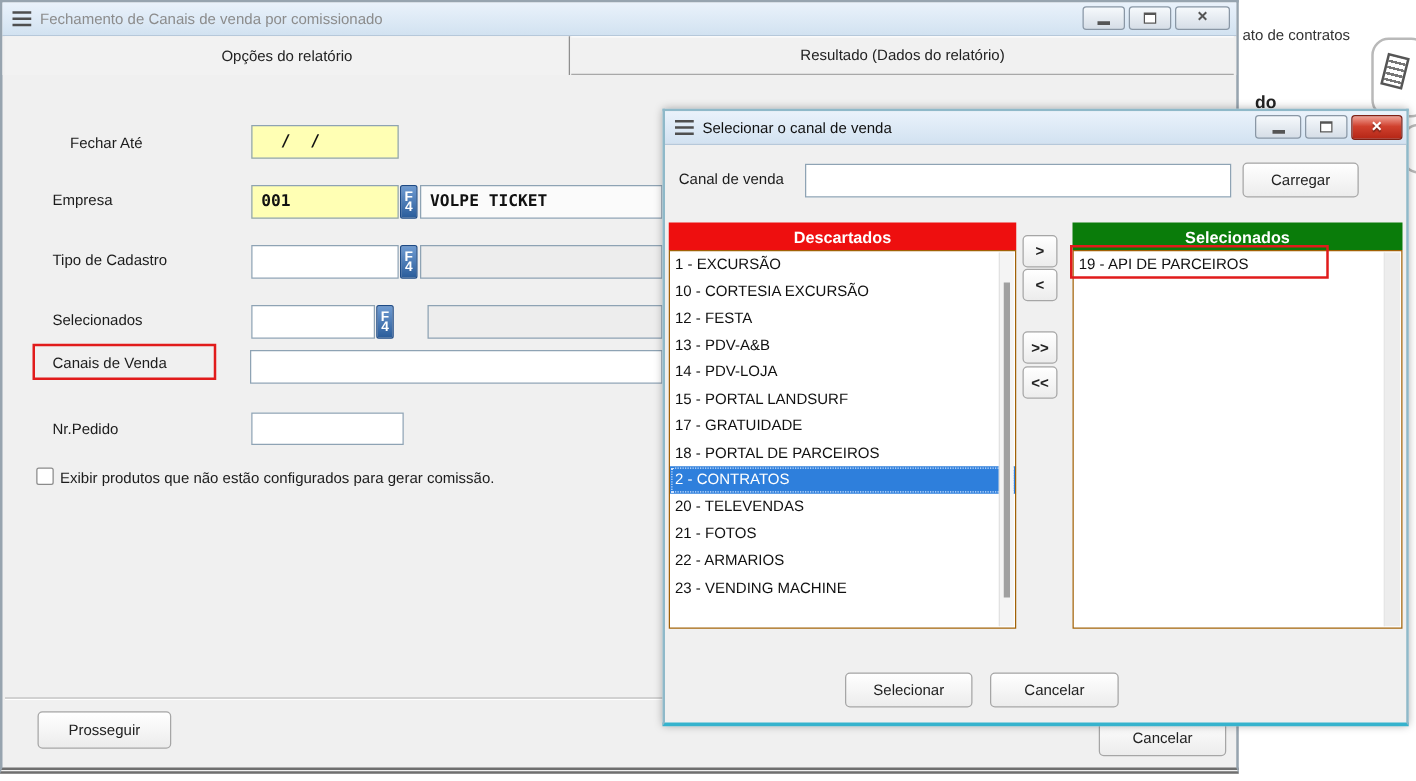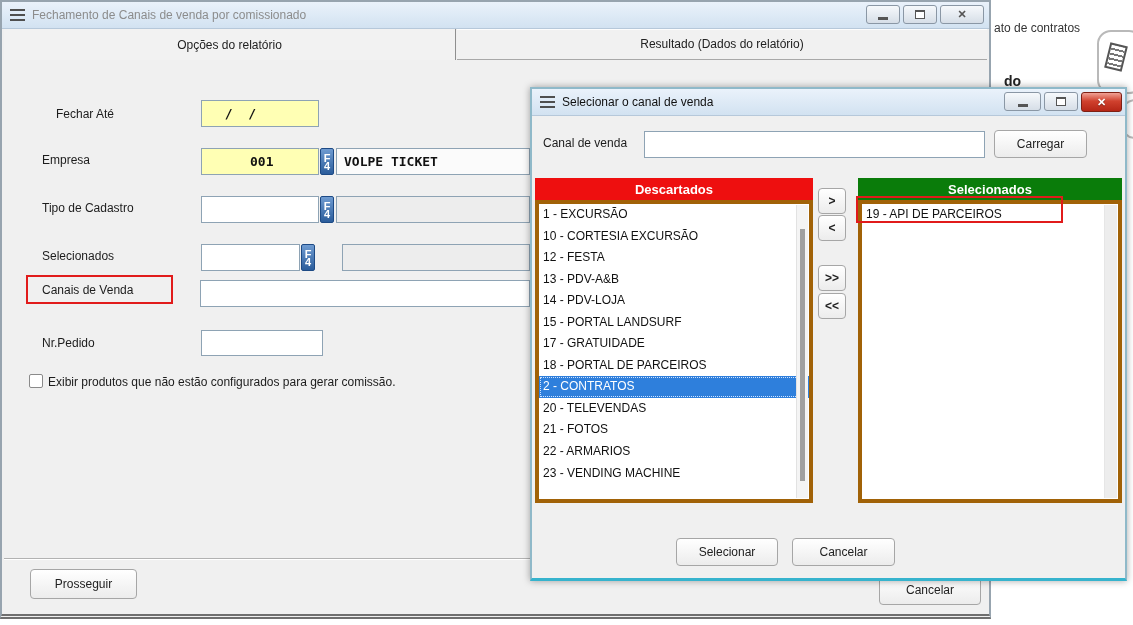--- a/index.html
+++ b/index.html
@@ -65,21 +65,21 @@
   #dialog { position:absolute; left:530px; top:87px; width:597px; height:494px; background:#f0f0f0;
     border:2px solid #8fb9c9; border-bottom:3px solid #36b3cd; box-shadow:0 0 7px rgba(0,0,0,0.35); z-index:3; }
   #dialog .win-title { color:#111; }
   #dialog .winbtn.close-red { background:linear-gradient(#f0a195,#d0412e 45%,#b52616); border-color:#7e2014; }
   #dialog .winbtn.close-red .glyph-x { color:#fff; text-shadow:0 1px 1px rgba(0,0,0,.4); }
 
   .panel-header { position:absolute; height:22px; display:flex; align-items:center; justify-content:center;
     font-size:13px; font-weight:bold; color:#fff; }
   .panel-header.red { background:#ee0f0f; }
   .panel-header.green { background:#0a7c0a; }
-  .listbox { position:absolute; background:#fff; border:4px solid #a16207; overflow:hidden; }
+  .listbox { position:absolute; background:#fff; border:1px solid #a16207; overflow:hidden; }
   .list-item { height:21.55px; line-height:21.55px; font-size:12px; color:#111; padding-left:4px;
     white-space:nowrap; cursor:default; }
   .list-item.selected { background:#2e7fdc; color:#fff; outline:1px dotted #cfe3ff; outline-offset:-2px; }
   .scroll-track { position:absolute; top:1px; bottom:1px; background:#f4f4f4; border-left:1px solid #e2e2e2; }
   .scroll-thumb { position:absolute; left:3px; width:5px; background:#a0a0a0; }
 
   .arrowbtn { width:28px; height:26px; font-weight:bold; font-size:12px; color:#222; }
 </style>
 </head>
 <body>
@@ -120,21 +120,21 @@
           <span>Resultado (Dados do relatório)</span>
         </div>
     </div>
 
     <span class="fieldlabel" style="left:40px; top:105px;margin-left:14px;">Fechar Até</span>
     <div class="inputbox yellow" style="left:199px; top:98px; width:118px; height:27px;">
         <span class="monoval">  /  /</span>
       </div>
 
     <span class="fieldlabel" style="left:40px; top:151px;">Empresa</span>
-    <div class="inputbox yellow" style="left:199px; top:146px; width:118px; height:27px;padding-left:41px;">
+    <div class="inputbox yellow" style="left:199px; top:146px; width:118px; height:27px;">
         <span class="monoval">001</span>
       </div>
     <div class="f4btn" style="left:318px; top:146px;">F4</div>
     <div class="inputbox display" style="left:334px; top:146px; width:194px; height:27px;">
         <span class="monoval">VOLPE TICKET</span>
       </div>
 
     <span class="fieldlabel" style="left:40px; top:199px;">Tipo de Cadastro</span>
     <div class="inputbox" style="left:199px; top:194px; width:118px; height:27px;">
         <span class="monoval"></span>

